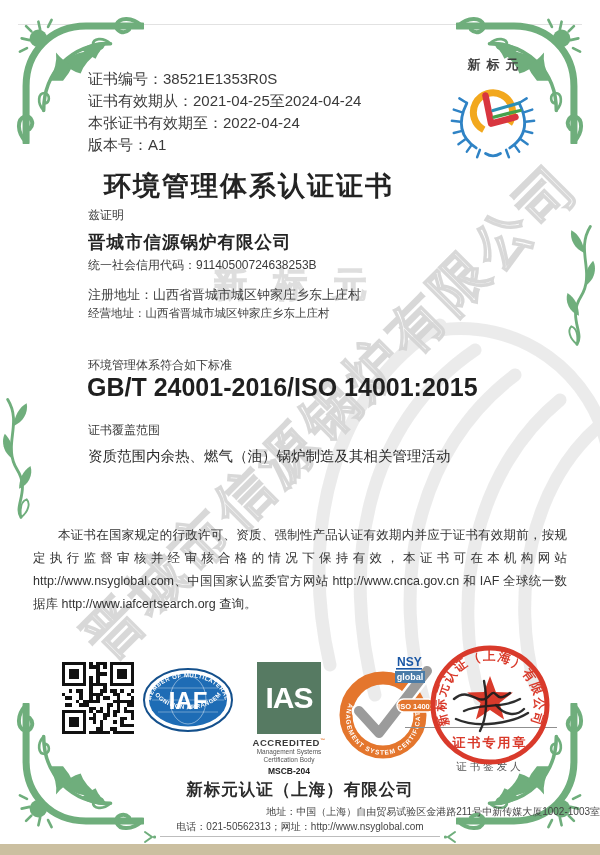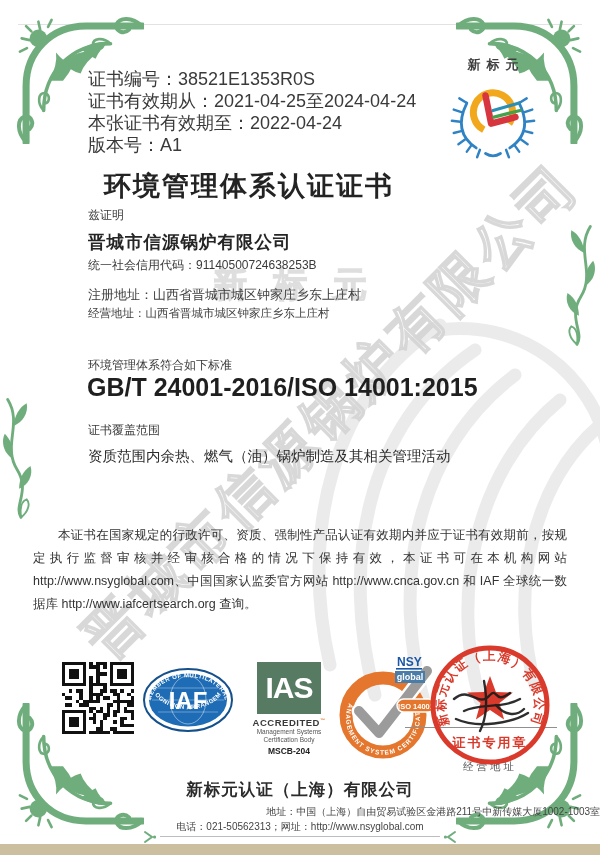--- a/index.html
+++ b/index.html
@@ -18,41 +18,41 @@
   .bottom-strip{position:absolute;left:0;right:0;bottom:0;height:11px;background:#cbbfa0;z-index:4;}
   
   .wm-diagonal{position:absolute;left:95px;top:610px;z-index:0;white-space:nowrap;
     font-size:56px;font-weight:700;letter-spacing:5px;color:transparent;
     -webkit-text-stroke:1.6px #cfcfcf;transform:rotate(-45deg);transform-origin:0 50%;opacity:.8;}
   .wm-brand{position:absolute;left:213px;top:262px;z-index:0;white-space:nowrap;
     font-size:34px;font-weight:700;letter-spacing:26px;color:transparent;
     -webkit-text-stroke:1.4px #d6d6d6;opacity:.8;}
   .wm-wreath{position:absolute;left:290px;top:235px;width:320px;height:470px;z-index:0;opacity:.45;}
   
-  .meta{position:absolute;left:88px;top:68px;font-size:18px;line-height:22px;color:#3a3a3a;z-index:3;}
+  .meta{position:absolute;left:88px;top:68px;font-size:15px;line-height:22px;color:#3a3a3a;z-index:3;}
   .brand{position:absolute;left:438px;top:56px;width:110px;text-align:center;z-index:3;}
   .brand-name{font-size:13px;font-weight:600;letter-spacing:6px;color:#3f3f3f;margin-left:6px;}
   .brand-emblem{width:102px;height:86px;margin-top:1px;}
   .title{position:absolute;left:88px;top:152px;font-size:27px;font-weight:700;letter-spacing:2px;color:#232323;z-index:3;}
   .certify{position:absolute;left:88px;top:207px;font-size:12px;color:#3a3a3a;z-index:3;}
   .company-name{position:absolute;left:88px;top:230px;font-size:17.5px;font-weight:700;color:#252525;letter-spacing:1px;z-index:3;}
   .credit-code{position:absolute;left:88px;top:257px;font-size:12px;color:#3a3a3a;z-index:3;}
   .addr1{position:absolute;left:88px;top:286px;font-size:13px;color:#404040;z-index:3;}
   .addr2{position:absolute;left:88px;top:306px;font-size:11.5px;color:#404040;z-index:3;}
   .std-intro{position:absolute;left:88px;top:357px;font-size:12px;color:#3a3a3a;z-index:3;}
   .std-code{position:absolute;left:87px;top:373px;font-size:25px;font-weight:700;color:#1f1f1f;z-index:3;}
   .scope-label{position:absolute;left:88px;top:422px;font-size:12px;color:#3a3a3a;z-index:3;}
   .scope-text{position:absolute;left:88px;top:447px;font-size:14.5px;color:#2d2d2d;z-index:3;}
   .disclaimer{position:absolute;left:33px;top:524px;width:534px;font-size:12.5px;line-height:23px;
     text-align:justify;text-indent:2em;color:#333;z-index:3;margin:0;}
   
   .qr{position:absolute;left:62px;top:662px;width:72px;height:72px;z-index:3;}
   .iaf{position:absolute;left:142px;top:667px;width:92px;height:66px;z-index:3;}
   .ias{position:absolute;left:250px;top:662px;width:78px;text-align:center;z-index:3;}
-  .ias-box{width:64px;height:52px;margin:0 auto;background:#567a62;display:flex;align-items:center;justify-content:center;}
+  .ias-box{width:64px;height:72px;margin:0 auto;background:#567a62;display:flex;align-items:center;justify-content:center;}
   .ias-box span{color:#fff;font-size:30px;font-weight:700;letter-spacing:-1px;}
   .ias-accredited{font-size:9.5px;font-weight:700;letter-spacing:.5px;color:#3a3a3a;margin-top:3px;}
   .ias-accredited sup{font-size:5px;color:#e4762d;}
   .ias-sub{font-size:6.5px;color:#555;line-height:8px;}
   .ias-code{font-size:8.5px;font-weight:700;color:#222;margin-top:2px;}
   .nsy{position:absolute;left:337px;top:655px;width:102px;height:106px;z-index:3;}
   
   .sig-line{position:absolute;left:405px;top:727px;width:152px;height:1px;background:#8f8f8f;z-index:3;}
   .stamp{position:absolute;left:428px;top:643px;width:124px;height:124px;z-index:4;}
   .signer-label{position:absolute;left:428px;top:760px;width:124px;text-align:center;
@@ -387,21 +387,21 @@
     <polygon fill="#d93a2b" points="62,33 67.9,48.9 84.8,49.6 71.5,60.1 76.1,76.4 62,67 47.9,76.4 52.5,60.1 39.2,49.6 56.1,48.9"></polygon>
     <text x="62" y="104" font-size="13" font-weight="700" fill="#d93a2b" letter-spacing="2" text-anchor="middle">证书专用章</text>
     <g fill="none" stroke="#1c1c1c" stroke-width="2.4" stroke-linecap="round" opacity=".92">
       <path d="M26,56 C42,42 50,66 62,52 C70,44 66,62 82,50"></path>
       <path d="M36,68 C52,60 74,66 92,56"></path>
       <path d="M56,38 C59,54 60,72 52,88"></path>
       <path d="M68,62 C76,72 88,74 96,66"></path>
       <path d="M28,76 C50,86 84,80 100,70"></path>
     </g>
   </svg>
-  <div class="signer-label">经营地址</div>
+  <div class="signer-label">证书签发人</div>
 
   <div class="footer-company">新标元认证（上海）有限公司</div>
   <div class="footer-address">地址：中国（上海）自由贸易试验区金港路211号中新传媒大厦1002-1003室</div>
   <div class="footer-contact">电话：021-50562313；网址：http://www.nsyglobal.com</div>
   <div class="footer-line"></div>
   <svg class="footer-tip l" viewBox="0 0 14 14">
     <g stroke="#6fae7c" fill="none" stroke-width="2" stroke-linecap="round">
       <path d="M3,2 l7,5 l-7,5"></path>
     </g>
     <circle cx="12.5" cy="7" r="1.6" fill="#6fae7c"></circle>

